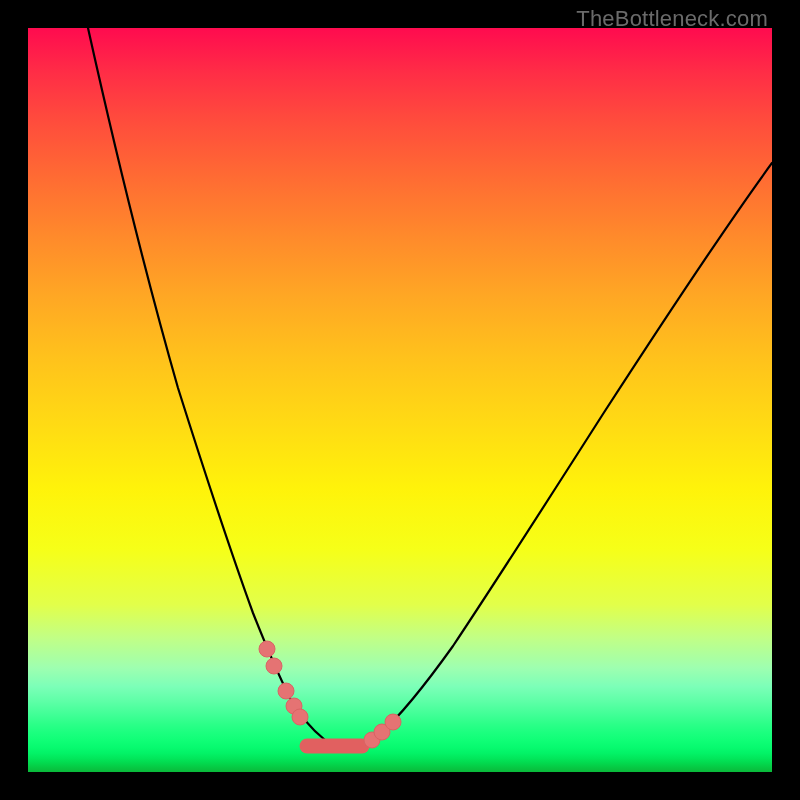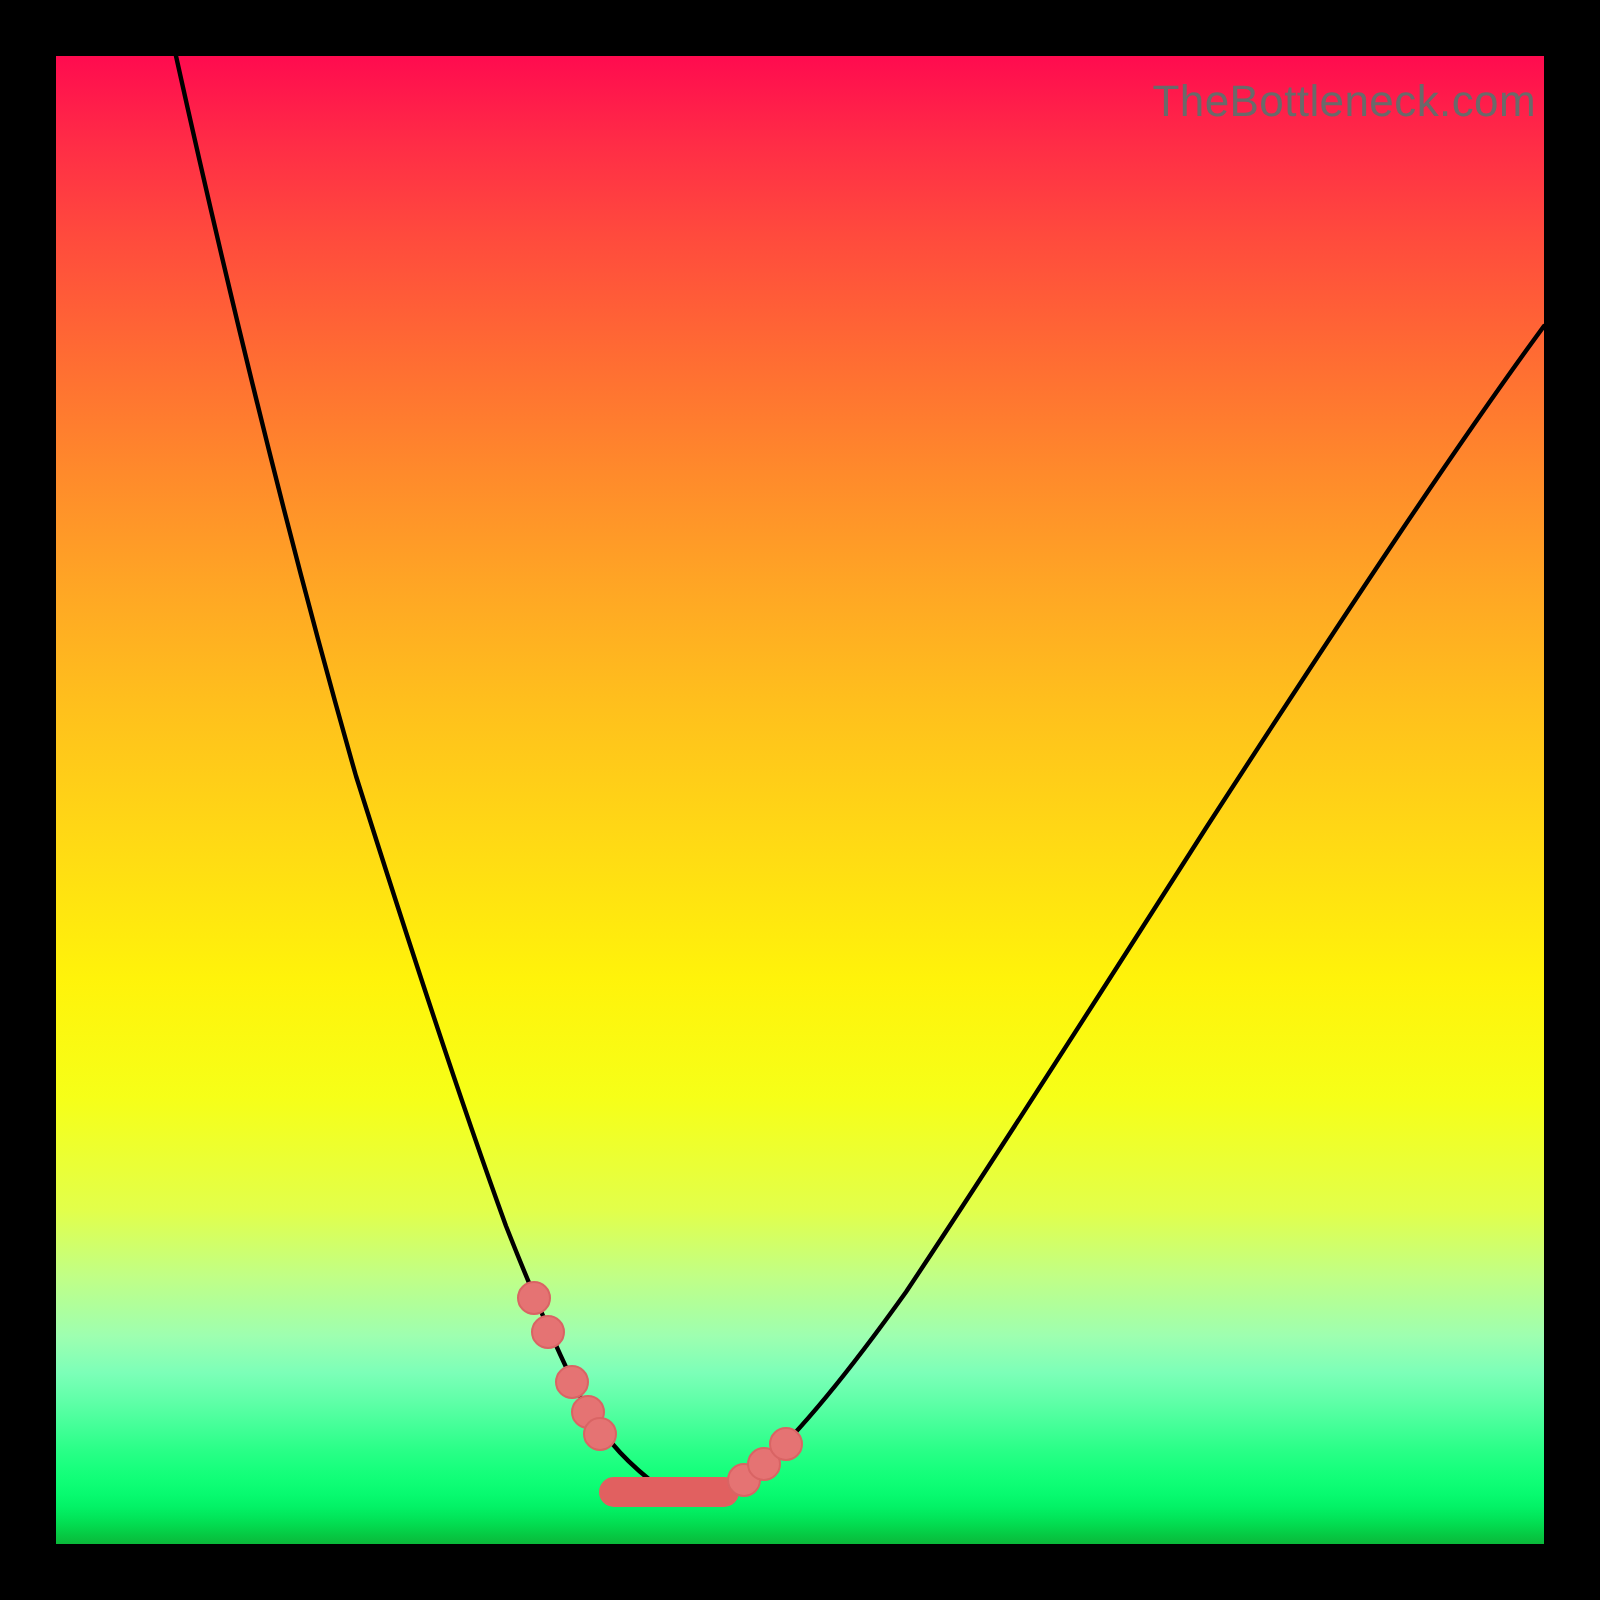--- a/index.html
+++ b/index.html
@@ -81,21 +81,20 @@
   }
   .watermark {
     position: absolute;
     top: 6px;
     right: 32px;
     color: #6a6a6a;
     font-size: 22px;
     font-weight: 400;
     letter-spacing: 0.2px;
     font-family: Arial, Helvetica, sans-serif;
-    margin-top: 32px;
   }
 </style>
 </head>
 <body>
 
 <div class="frame">
   <div class="plot-area">
     <div class="gradient"></div>
 
     <svg class="curve" viewBox="0 0 744 744" preserveAspectRatio="none">

